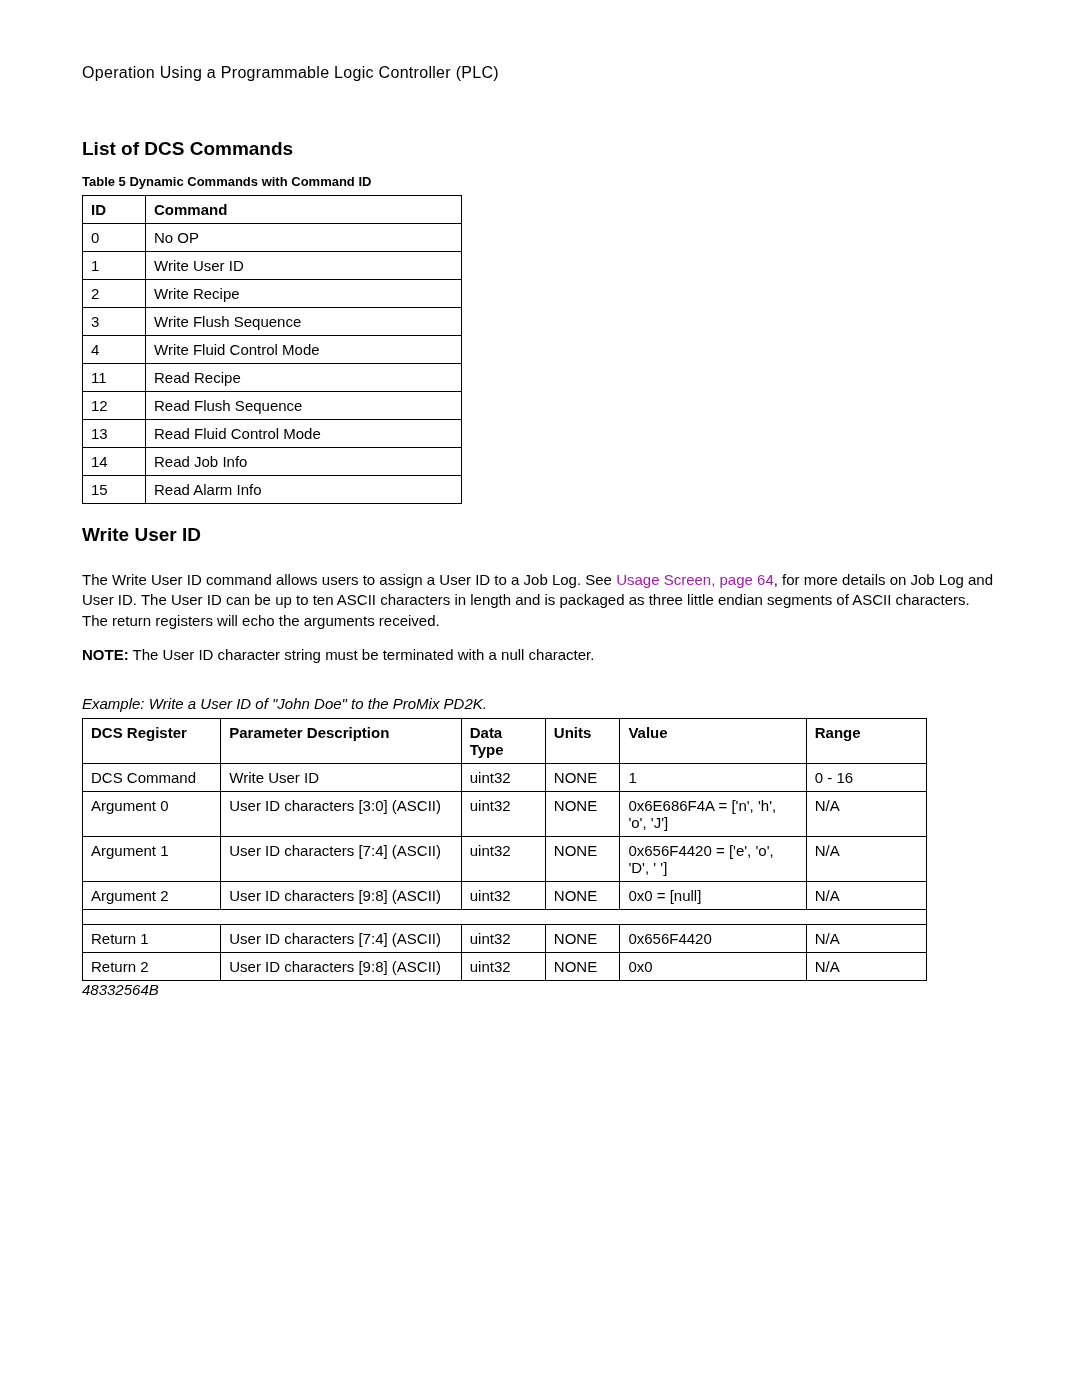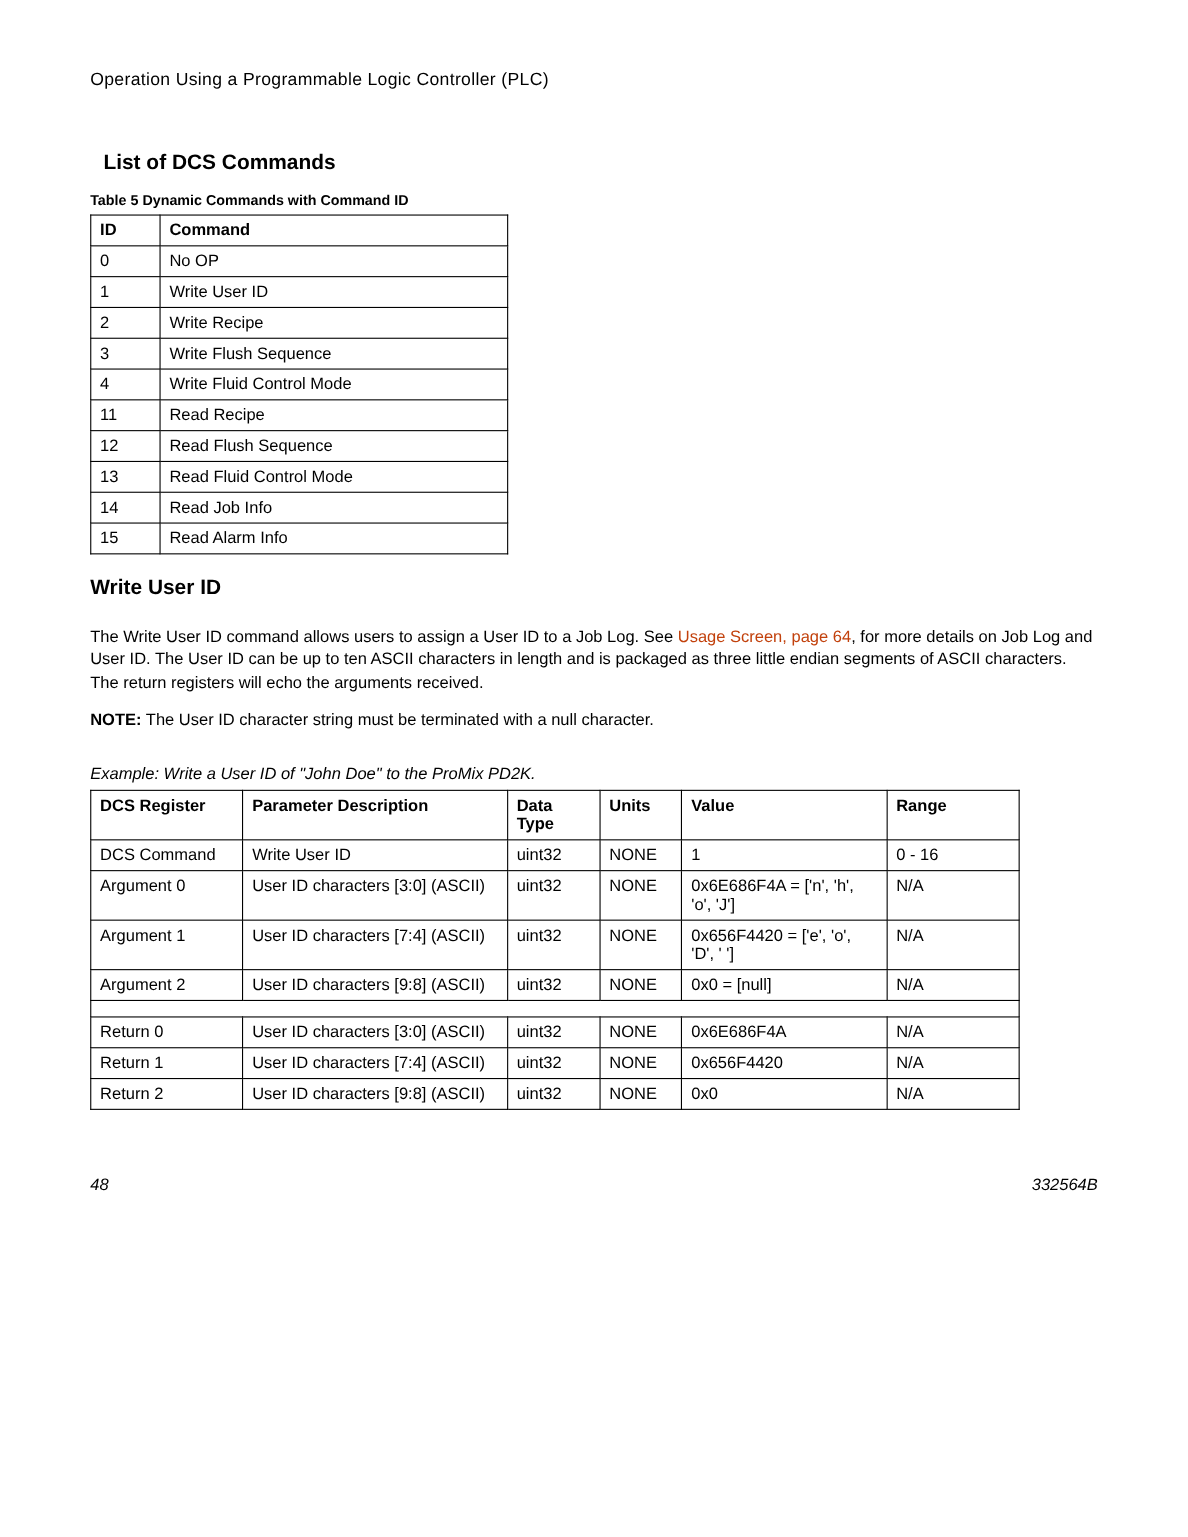--- a/index.html
+++ b/index.html
@@ -13,21 +13,21 @@
     box-sizing: border-box;
   }
   .header-section {
     font-size: 16px;
     margin-bottom: 56px;
     letter-spacing: 0.3px;
   }
   h2 {
     font-size: 19px;
     font-weight: bold;
-    margin: 0 0 14px 12px;
+    margin: 0 0 14px 0;
   }
   .table-caption {
     font-weight: bold;
     font-size: 13px;
     margin: 14px 0 6px 0;
   }
   table {
     border-collapse: collapse;
   }
   th, td {
@@ -56,21 +56,21 @@
   .paragraph {
     font-size: 15px;
     line-height: 1.35;
     margin: 0 0 14px 0;
     max-width: 920px;
   }
   .note-label {
     font-weight: bold;
   }
   .link {
-    color: #c2410c;
+    color: #a21caf;
     margin-top: 16px;
   }
   .example-text {
     font-style: italic;
     margin: 30px 0 6px 0;
     font-size: 15px;
   }
   .example-table {
     width: 845px;
   }
@@ -79,22 +79,20 @@
   .example-table col.c3 { width: 70px; }
   .example-table col.c4 { width: 62px; }
   .example-table col.c5 { width: 155px; }
   .example-table col.c6 { width: 100px; }
   .spacer-row td {
     height: 14px;
     padding: 0;
   }
   .footer {
     display: flex;
-    justify-content: space-between;
-    margin-top: 60px;
     font-style: italic;
     font-size: 15px;
   }
 </style>
 </head>
 <body>
 
 <div class="header-section">Operation Using a Programmable Logic Controller (PLC)</div>
 
 <h2>List of DCS Commands</h2>
@@ -217,28 +215,20 @@
         <td>N/A</td>
       </tr>
     </tbody>
   <tbody>
     <tr class="spacer-row">
         <td colspan="6"></td>
       </tr>
   </tbody>
   <tbody id="table2-bottom">
       <tr>
-        <td>Return 0</td>
-        <td>User ID characters [3:0] (ASCII)</td>
-        <td>uint32</td>
-        <td>NONE</td>
-        <td>0x6E686F4A</td>
-        <td>N/A</td>
-      </tr>
-      <tr>
         <td>Return 1</td>
         <td>User ID characters [7:4] (ASCII)</td>
         <td>uint32</td>
         <td>NONE</td>
         <td>0x656F4420</td>
         <td>N/A</td>
       </tr>
       <tr>
         <td>Return 2</td>
         <td>User ID characters [9:8] (ASCII)</td>

